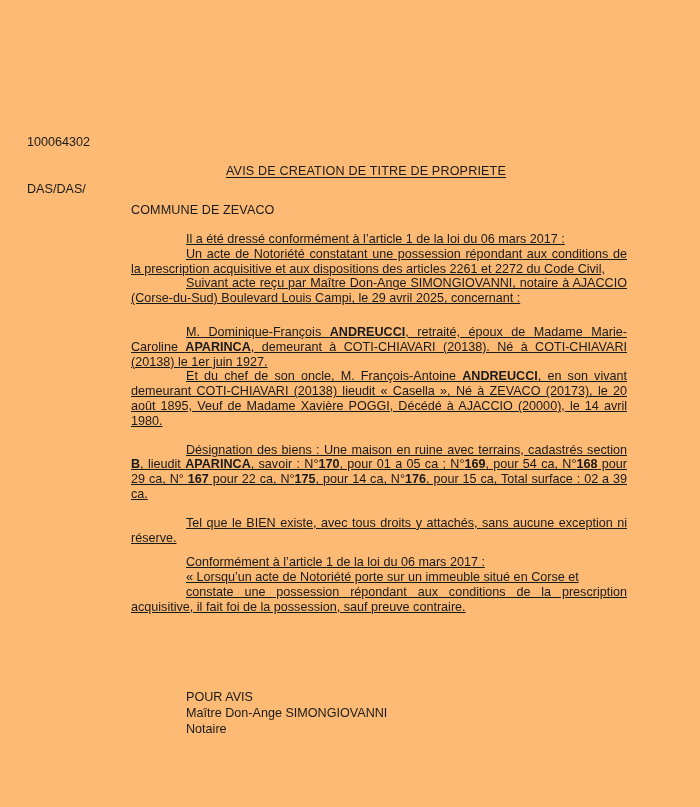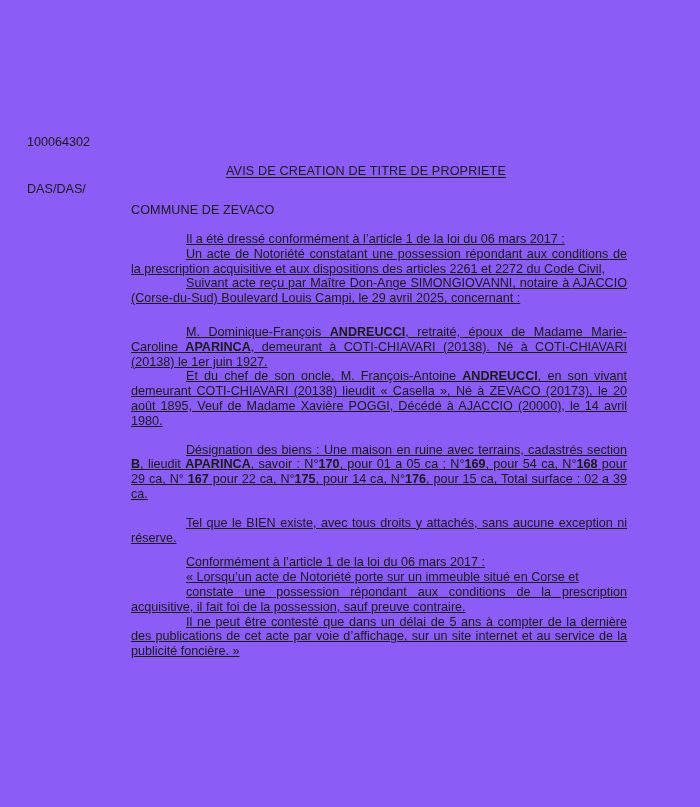--- a/index.html
+++ b/index.html
@@ -4,21 +4,21 @@
 <style>
   html, body {
     margin: 0;
     padding: 0;
     background: #ffffff;
   }
   .page {
     position: relative;
     width: 700px;
     height: 807px;
-    background: #8b5cf6;
+    background: #fdba74;
     color: #1a1a1a;
     font-family: "Liberation Sans", sans-serif;
     overflow: hidden;
   }
 
   
   .ref-block {
     position: absolute;
     left: 27px;
     top: 104px;
@@ -115,18 +115,22 @@
     <div class="gap-md"></div>
 
     <p class="p">Tel que le BIEN existe, avec tous droits y attachés, sans aucune exception ni réserve.</p>
 
     <div class="gap-sm"></div>
 
     <p class="p">Conformément à l’article 1 de la loi du 06 mars 2017 :</p>
 
     <p class="p">« Lorsqu’un acte de Notoriété porte sur un immeuble situé en Corse et</p>
     <p class="p">constate une possession répondant aux conditions de la prescription acquisitive, il fait foi de la possession, sauf preuve contraire.</p>
-    <p class="p">Il ne peut être contesté que dans un délai de 5 ans à compter de la dernière des publications de cet acte par voie d’affichage, sur un site internet et au service de la publicité foncière. »</p>
 
   </div>
 
+  <div class="sign-block">
+    <div class="sign-line">POUR AVIS</div>
+    <div class="sign-line">Maître Don-Ange SIMONGIOVANNI</div>
+    <div class="sign-line">Notaire</div>
+  </div>
 
 </div>
 
 </body></html>

